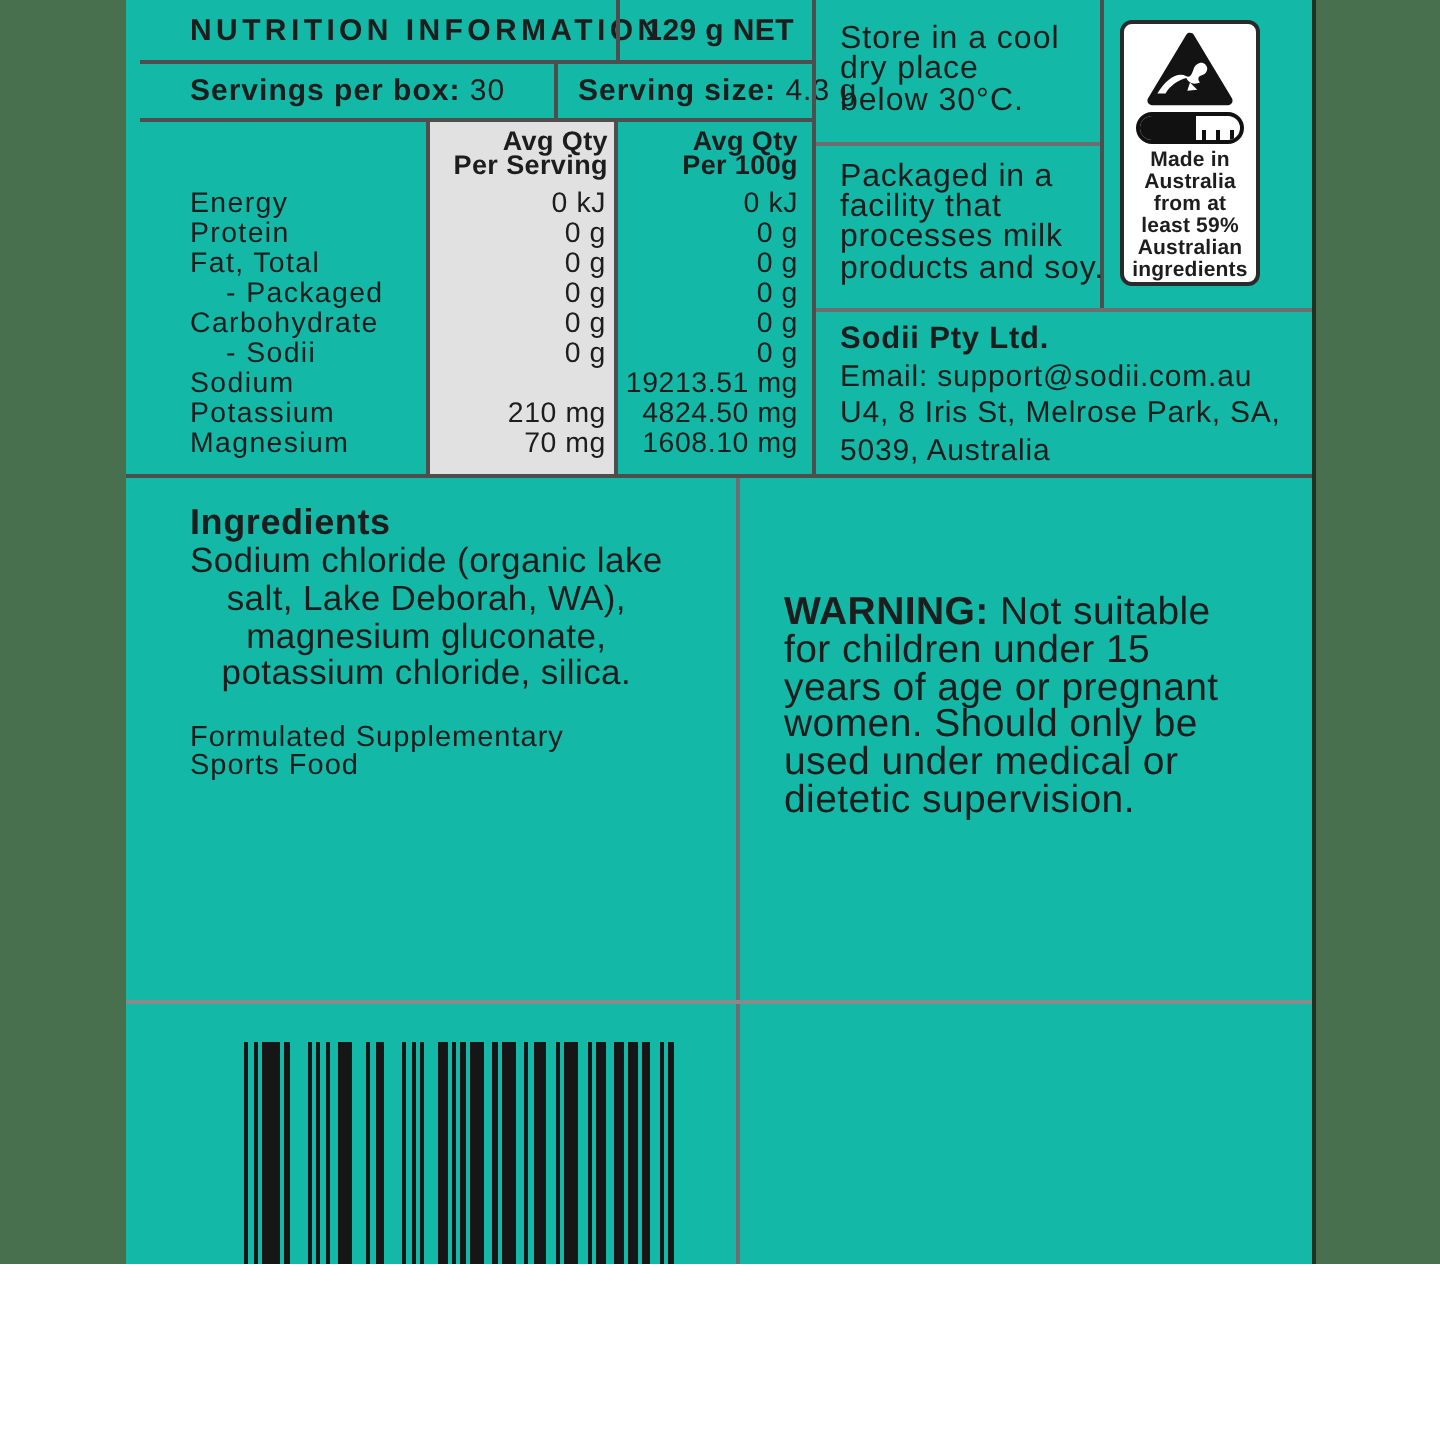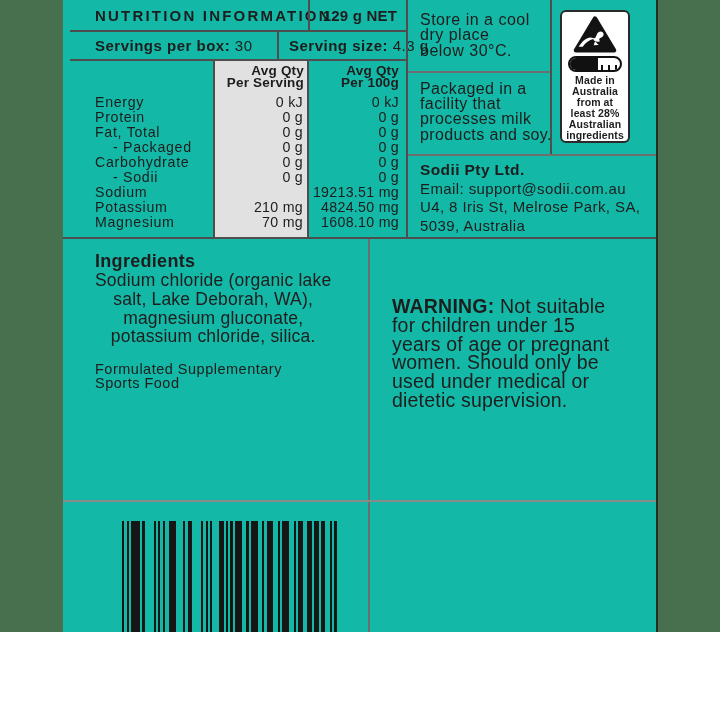--- a/index.html
+++ b/index.html
@@ -158,21 +158,21 @@
     </svg>
     <div class="ausbar">
       <div class="fill"></div>
       <div class="tick" style="left:31px;"></div>
       <div class="tick" style="left:38px;"></div>
       <div class="tick" style="left:45px;"></div>
     </div>
     <div class="logocap ml">Made in
 Australia
 from at
-least 28%
+least 59%
 Australian
 ingredients</div>
   </div>
 
   <div class="hline" style="left:408px;top:154px;width:248px;background:#6e6e6e;"></div>
 
   <div class="abs contact">
     <div class="cname">Sodii Pty Ltd.</div>
     <div class="ml">Email: support@sodii.com.au
 U4, 8 Iris St, Melrose Park, SA,

